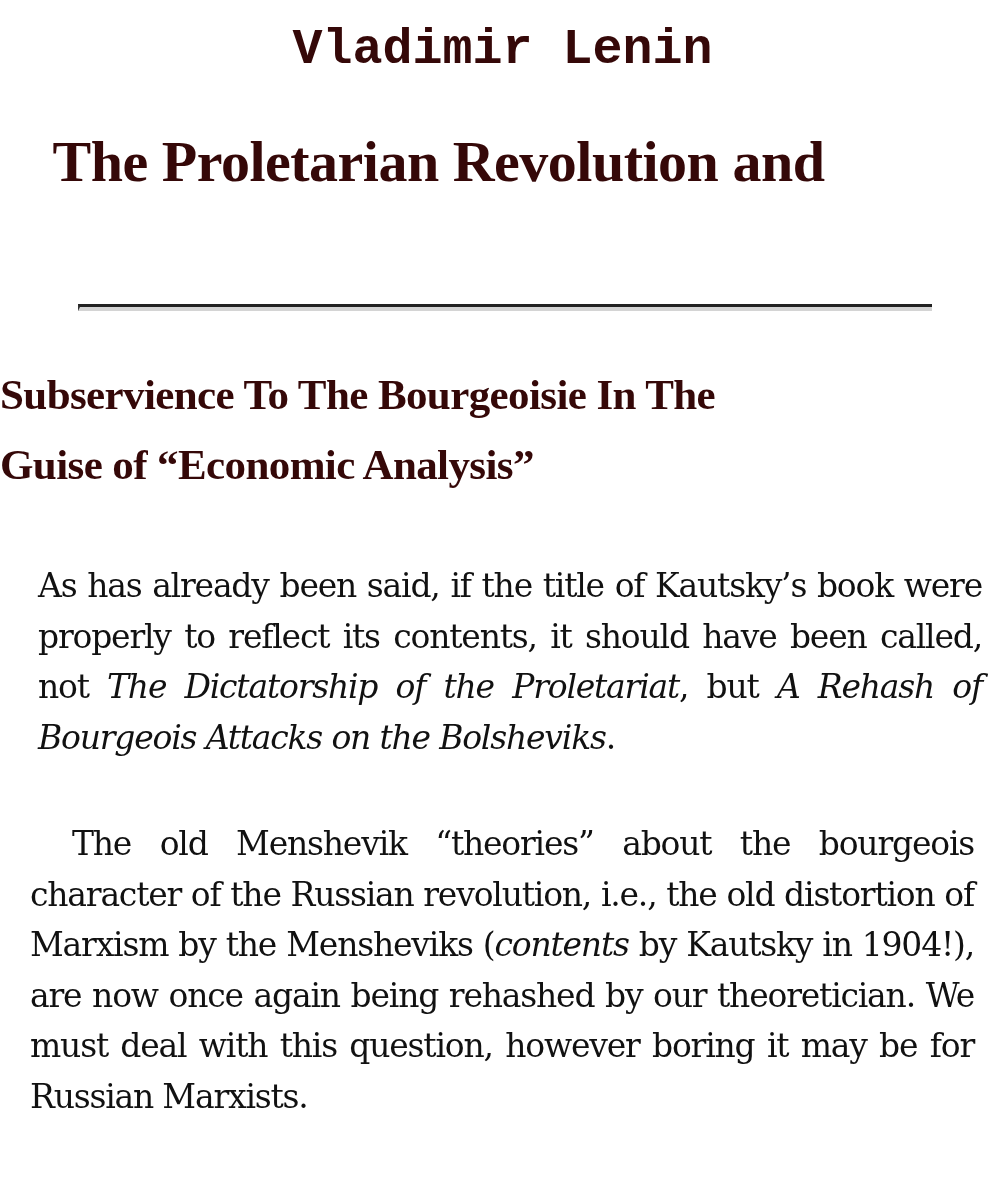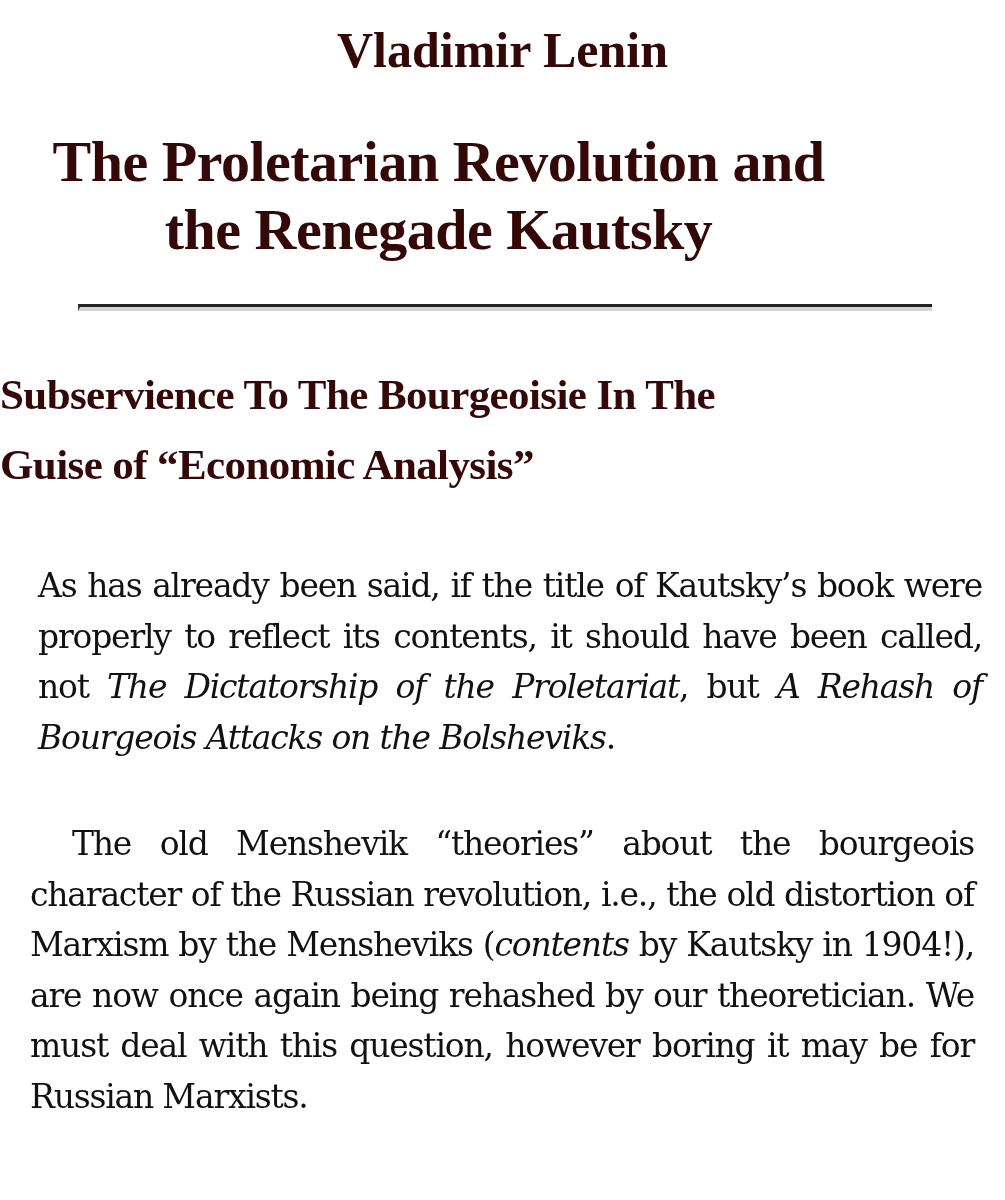--- a/index.html
+++ b/index.html
@@ -18,21 +18,21 @@
       left: 0; top: 0;
       width: 1005px;
       height: 1200px;
     }
     .author {
       position: absolute;
       top: 18px;
       left: 0;
       width: 1005px;
       text-align: center;
-      font-family: Liberation Serif, serif;
+      font-family: Liberation Mono, monospace;
       font-weight: bold;
       font-size: 50px;
       line-height: 64px;
       color: #350808;
       letter-spacing: 0px;
     }
     .title {
       position: absolute;
       top: 128px;
       left: 0;
@@ -84,21 +84,20 @@
     .body-text i { font-style: italic; }
   </style>
 </head>
 <body>
 
 <div class="page">
   <div class="author">Vladimir Lenin</div>
 
   <div class="title">
     <div>The Proletarian Revolution and</div>
-    <div>the Renegade Kautsky</div>
   </div>
 
   <div class="rule"></div>
 
   <div class="section-title">
     <div>Subservience To The Bourgeoisie In The</div>
     <div>Guise of “Economic Analysis”</div>
   </div>
 
   <p class="body-text p1" style="margin:8px">

